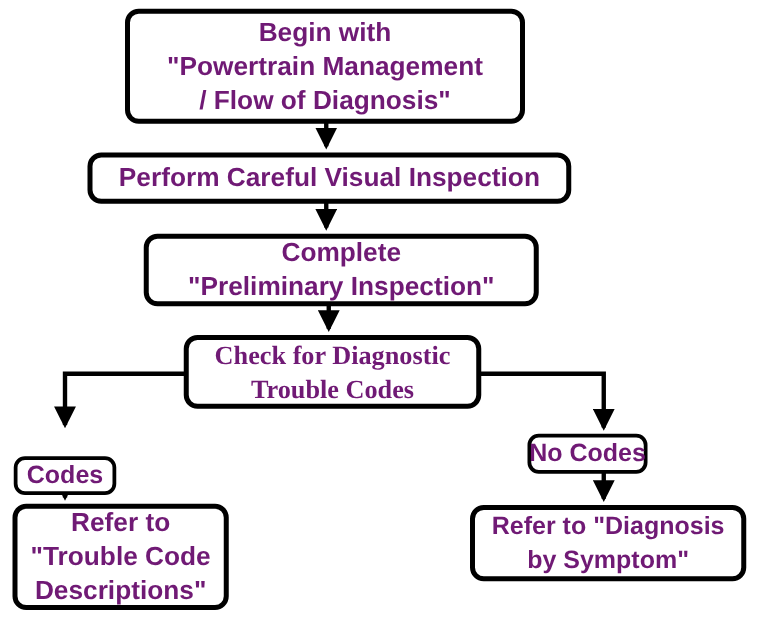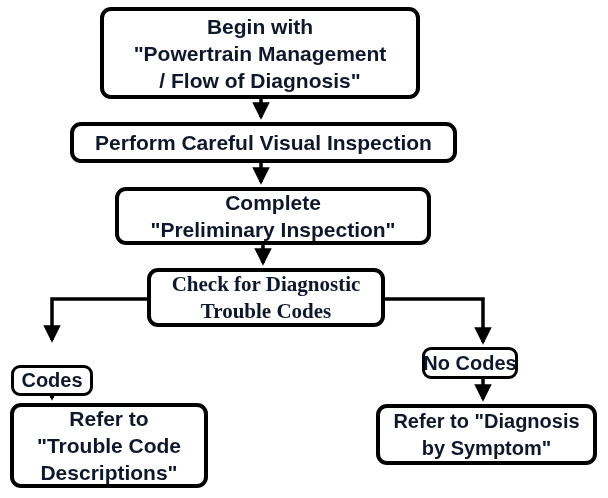--- a/index.html
+++ b/index.html
@@ -15,38 +15,38 @@
     position: absolute;
     left: 0; top: 0;
     width: 608px; height: 498px;
   }
   .node {
     position: absolute;
     box-sizing: border-box;
     background: #ffffff;
     border: 4px solid #000000;
     border-radius: 11px;
-    color: #0f172a;
+    color: #701a75;
     font-weight: 700;
     display: flex;
     flex-direction: column;
     align-items: center;
     justify-content: center;
     text-align: center;
     white-space: nowrap;
   }
   .node .ln { line-height: 27px; }
 
   .n-begin        { left: 100px; top: 7px;   width: 320px; height: 92px; font-size: 21px; }
   .n-visual       { left: 70px;  top: 122px; width: 387px; height: 41px; font-size: 21px; }
   .n-preliminary  { left: 115px; top: 187px; width: 316px; height: 58px; font-size: 21px; }
   .n-check        { left: 147px; top: 268px; width: 238px; height: 59px; font-size: 21px; font-family: Liberation Serif, serif; }
   .n-codes        { left: 11px;  top: 365px; width: 82px;  height: 31px; font-size: 20px; border-width: 3px; border-radius: 9px; }
   .n-nocodes      { left: 422px; top: 347px; width: 96px; height: 32px; font-size: 20px; border-width: 3px; border-radius: 9px; }
-  .n-refer-codes  { left: 10px;  top: 403px; width: 198px; height: 85px; font-size: 21px; }
+  .n-refer-codes  { left: 10px;  top: 403px; width: 173px; height: 85px; font-size: 21px; }
   .n-refer-symptom{ left: 376px; top: 404px; width: 221px; height: 61px; font-size: 20px; }
 </style>
 </head>
 <body>
 
 <div class="canvas">
 
   <svg class="connectors" viewBox="0 0 608 498" xmlns="http://www.w3.org/2000/svg">
     <defs>
       <marker id="arw" viewBox="0 0 10 10" refX="8.5" refY="5" markerWidth="5" markerHeight="5" orient="auto-start-reverse">

